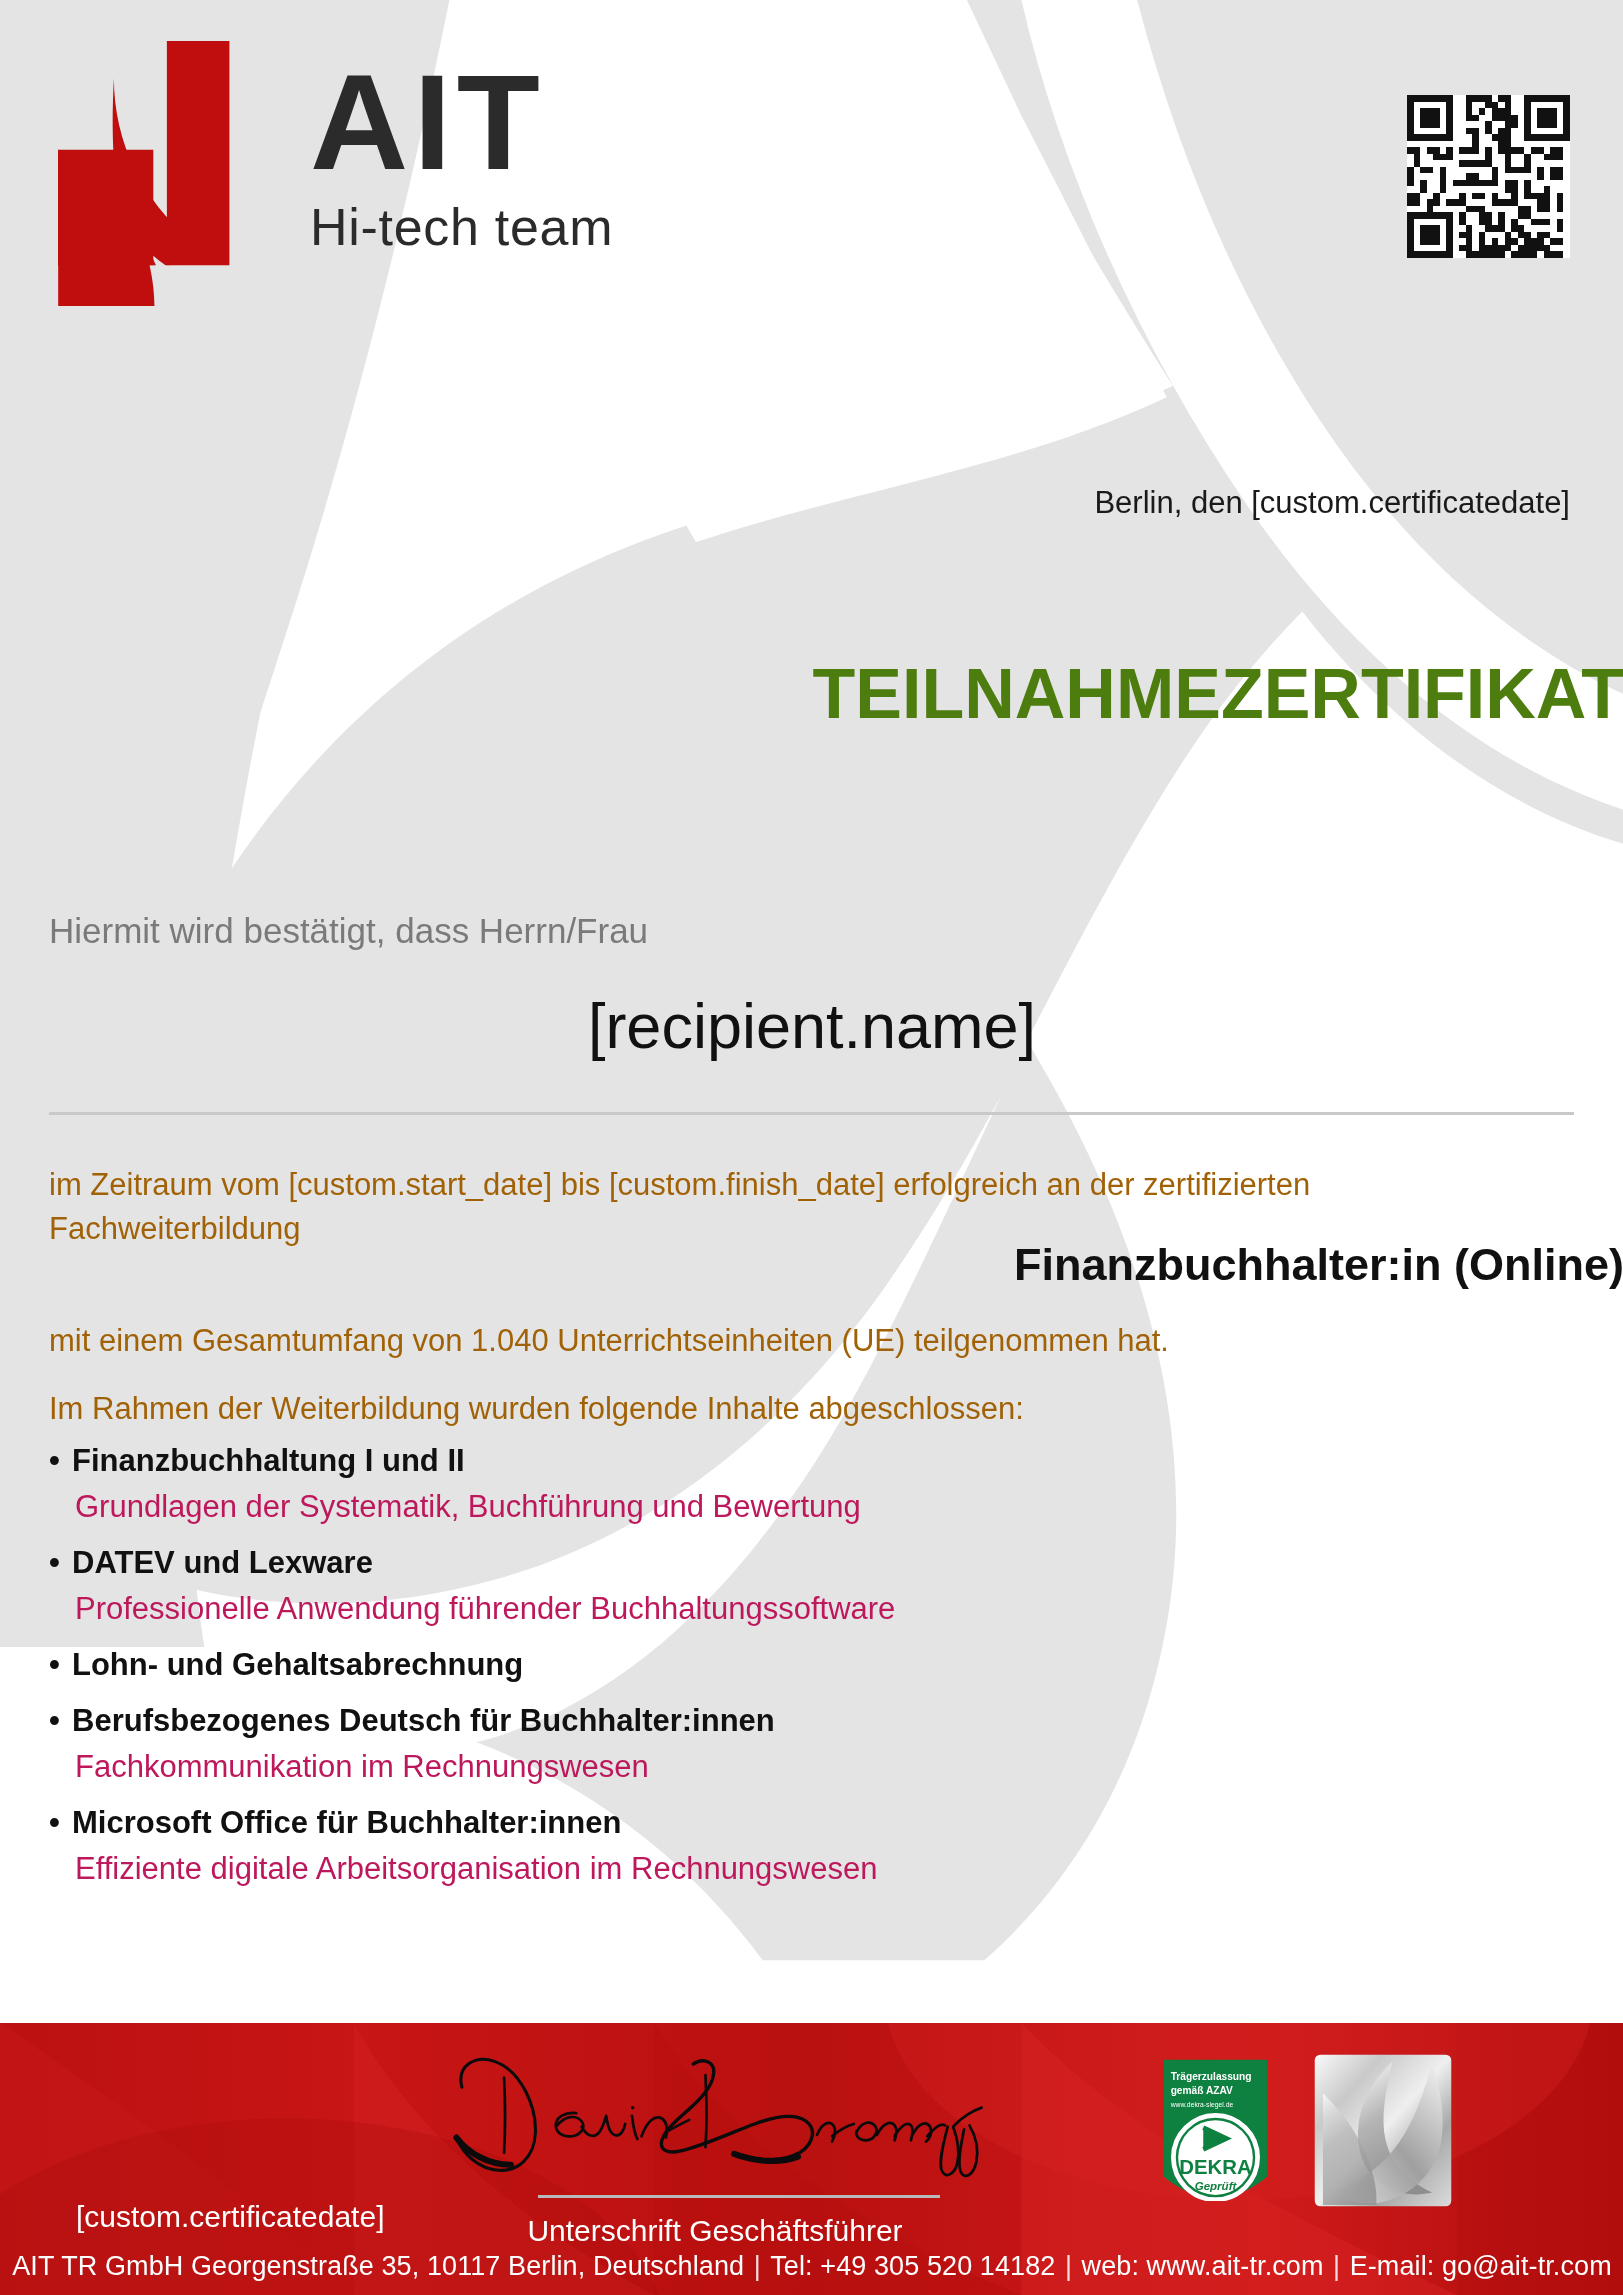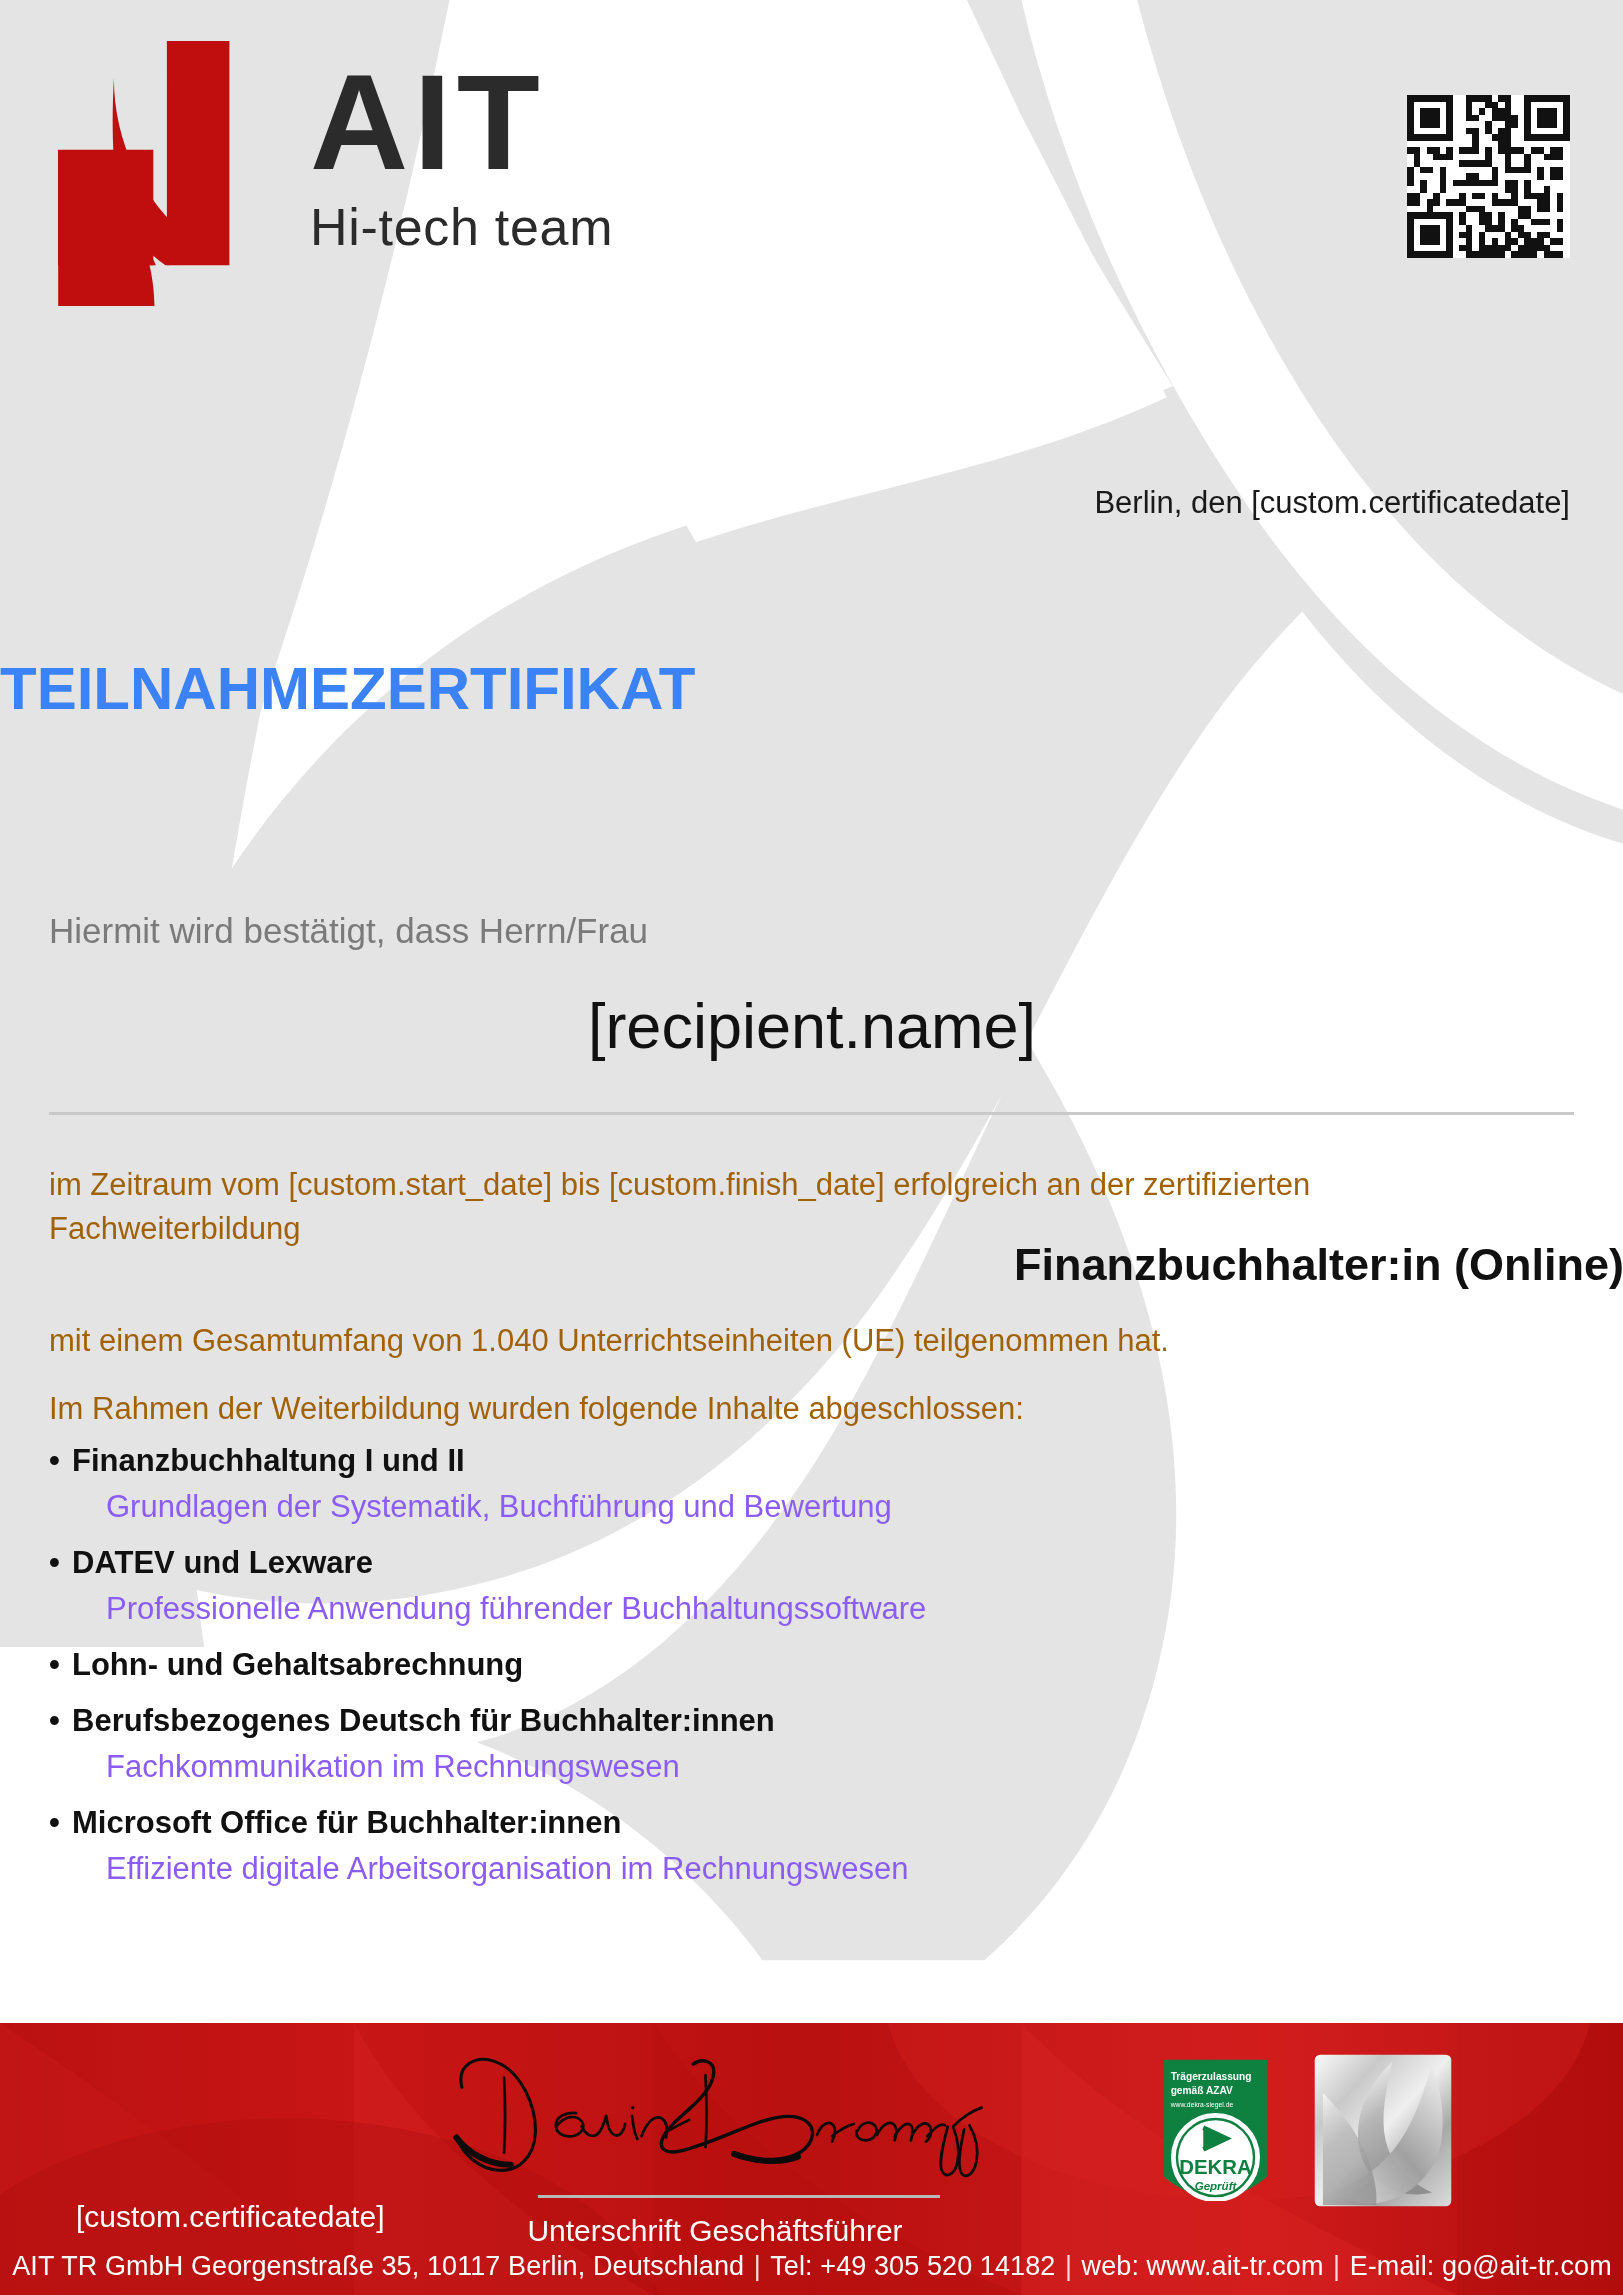--- a/index.html
+++ b/index.html
@@ -40,22 +40,22 @@
   }
 
   
   .content{position:absolute;left:0;top:0;width:1624px;z-index:4;}
   .date-line{
     position:absolute;right:54px;top:485px;
     font-size:31px;color:#1a1a1a;white-space:nowrap;
   }
   .title{
     position:absolute;left:0;right:0;top:654px;
-    text-align:left;
-    font-size:60px;font-weight:700;color:#3b82f6;
+    text-align:right;
+    font-size:70px;font-weight:700;color:#4d7c0f;
     letter-spacing:0px;
   }
   .greet{
     position:absolute;left:49px;top:911px;
     font-size:35px;color:#7a7a7a;
   }
   .recipient{
     position:absolute;left:0;right:0;top:990px;
     text-align:center;
     font-size:63px;color:#111;font-weight:400;
@@ -83,22 +83,22 @@
   .bullet{margin-bottom:17.7px;}
   .b-main{
     font-size:31px;font-weight:700;color:#111;line-height:1.25;
     display:flex;align-items:flex-start;
   }
   .b-dot{
     display:inline-block;width:23px;flex:none;
     font-size:31px;line-height:1.25;color:#111;text-align:left;
   }
   .b-sub{
-    font-size:31px;font-weight:400;color:#8b5cf6;
-    margin-left:57px;margin-top:6.8px;line-height:1.25;
+    font-size:31px;font-weight:400;color:#be185d;
+    margin-left:26px;margin-top:6.8px;line-height:1.25;
   }
 
   
   .footer{
     position:absolute;left:0;bottom:0;width:1624px;height:272px;z-index:5;
     overflow:hidden;
   }
   .footer-bg{position:absolute;left:0;top:0;width:1624px;height:272px;}
   .footer-inner{position:absolute;left:0;top:0;width:1624px;height:272px;}
   .f-date{

